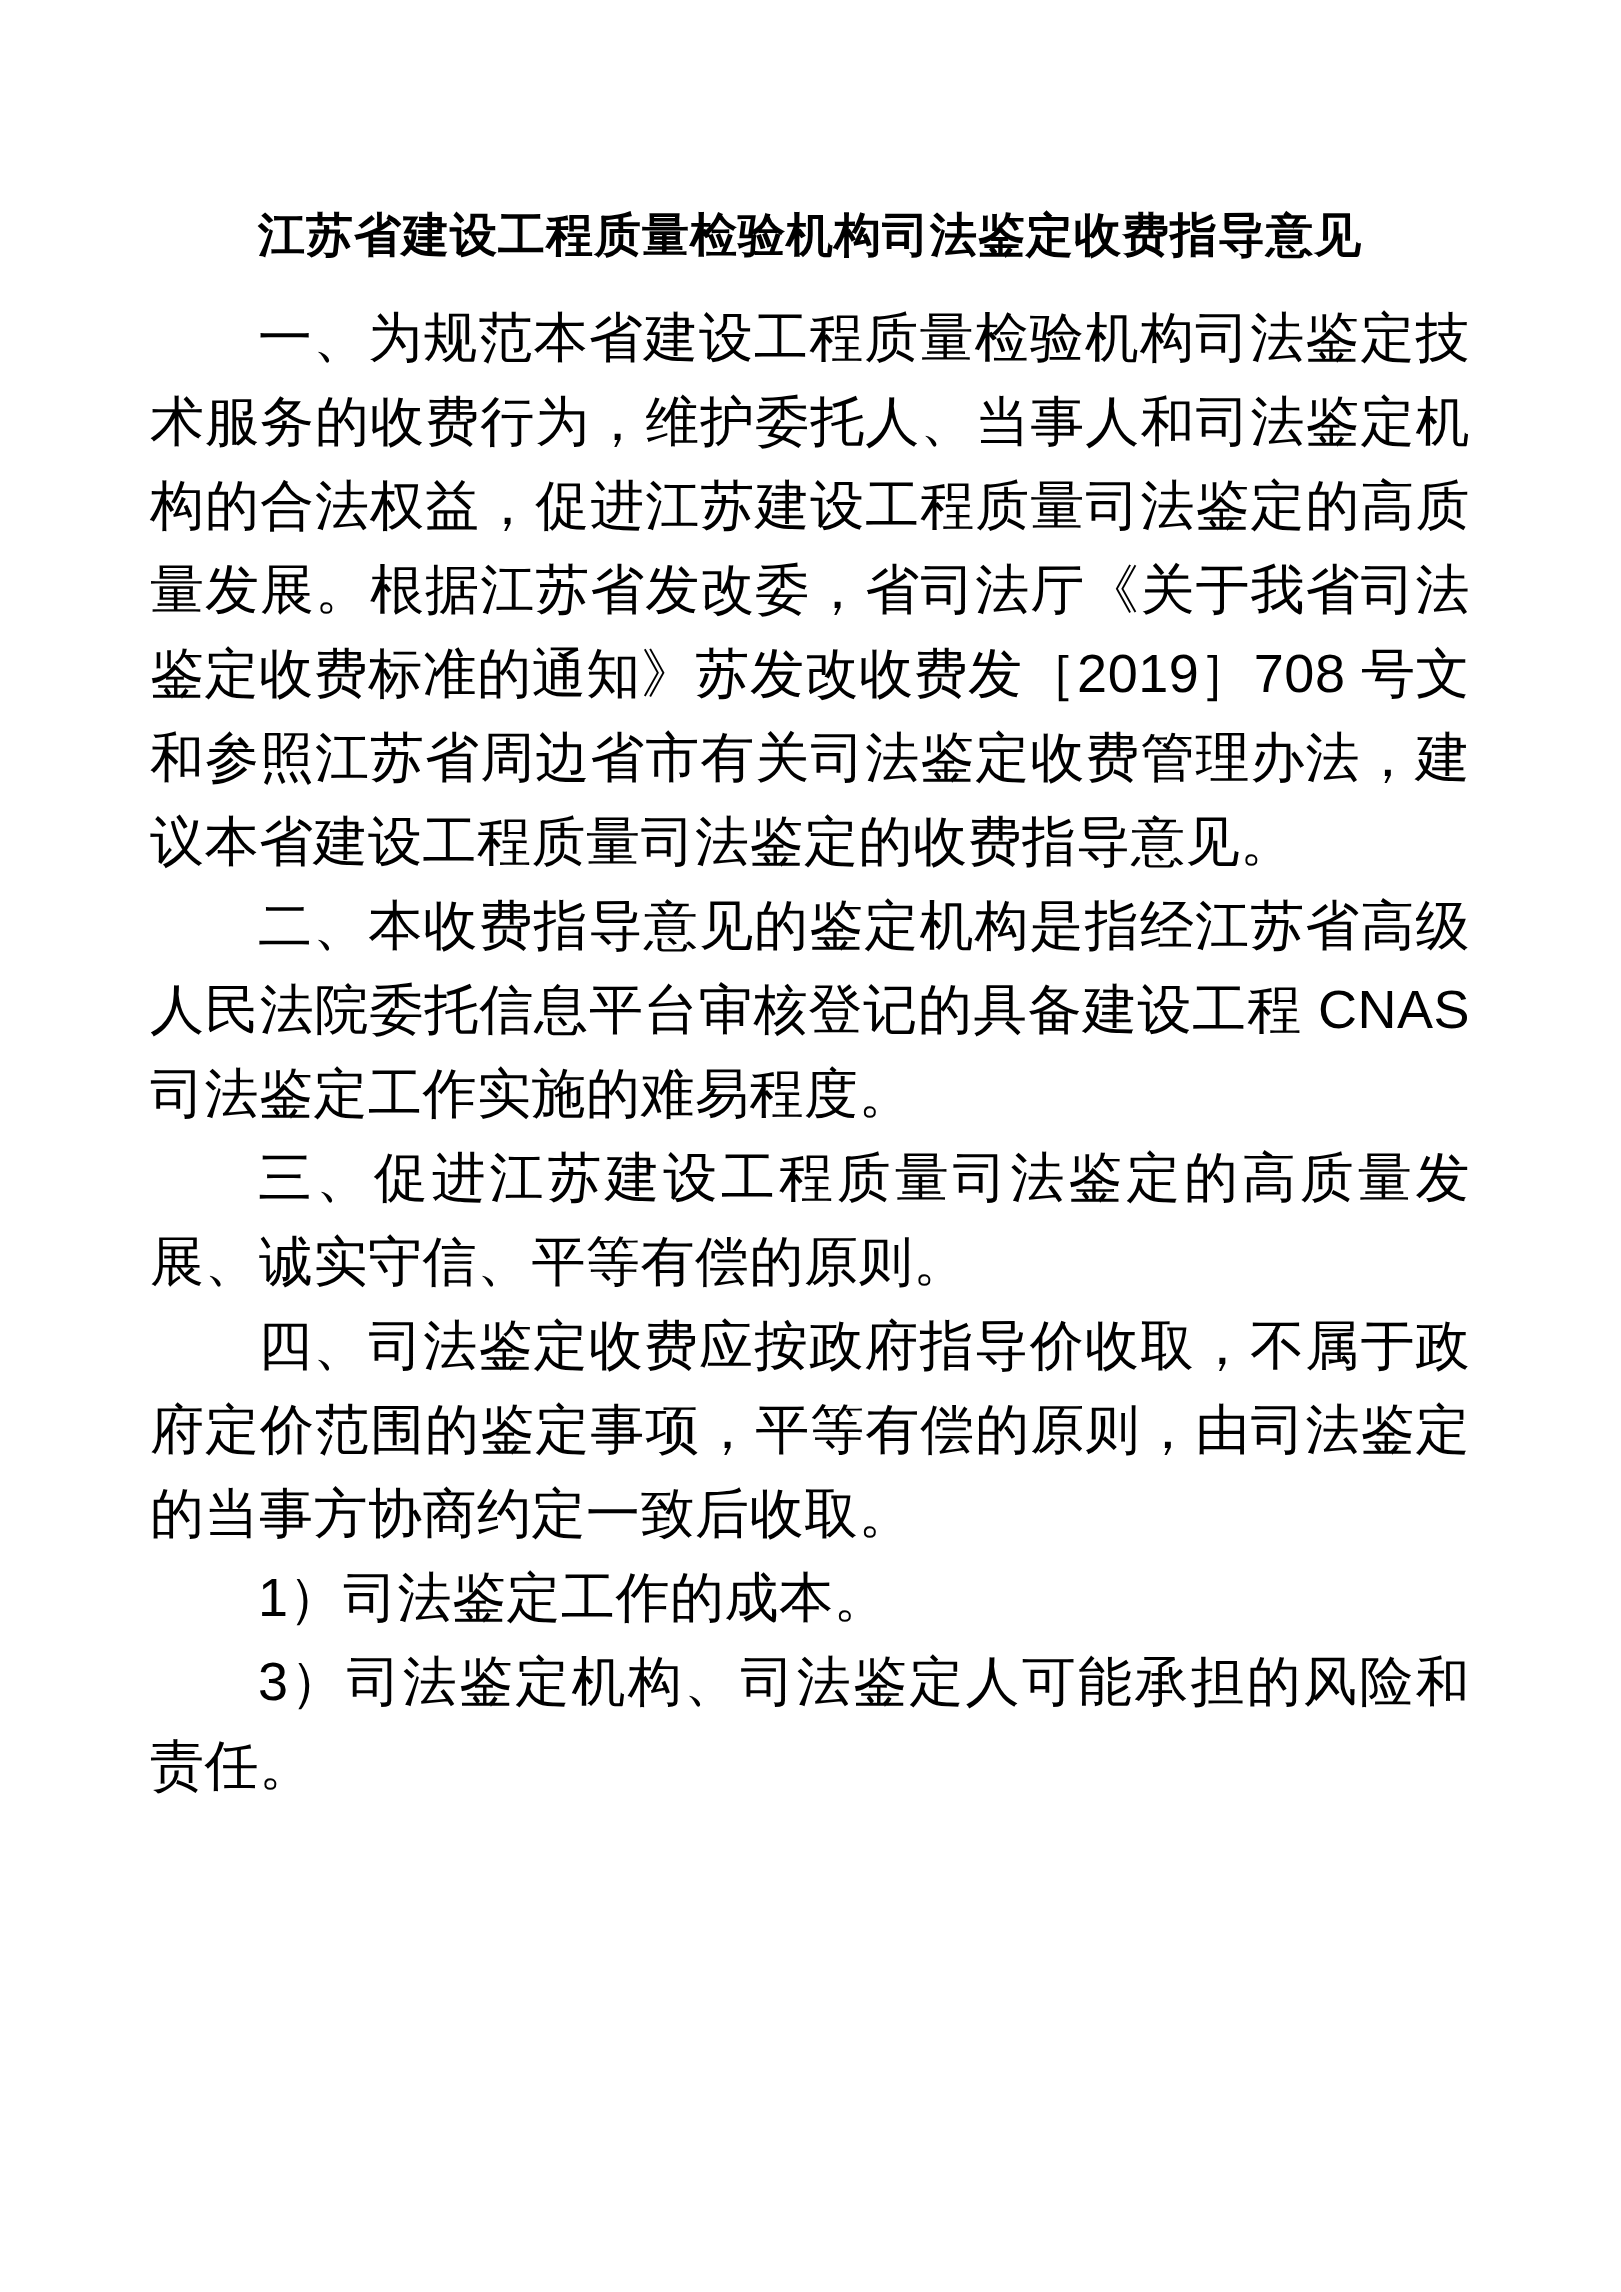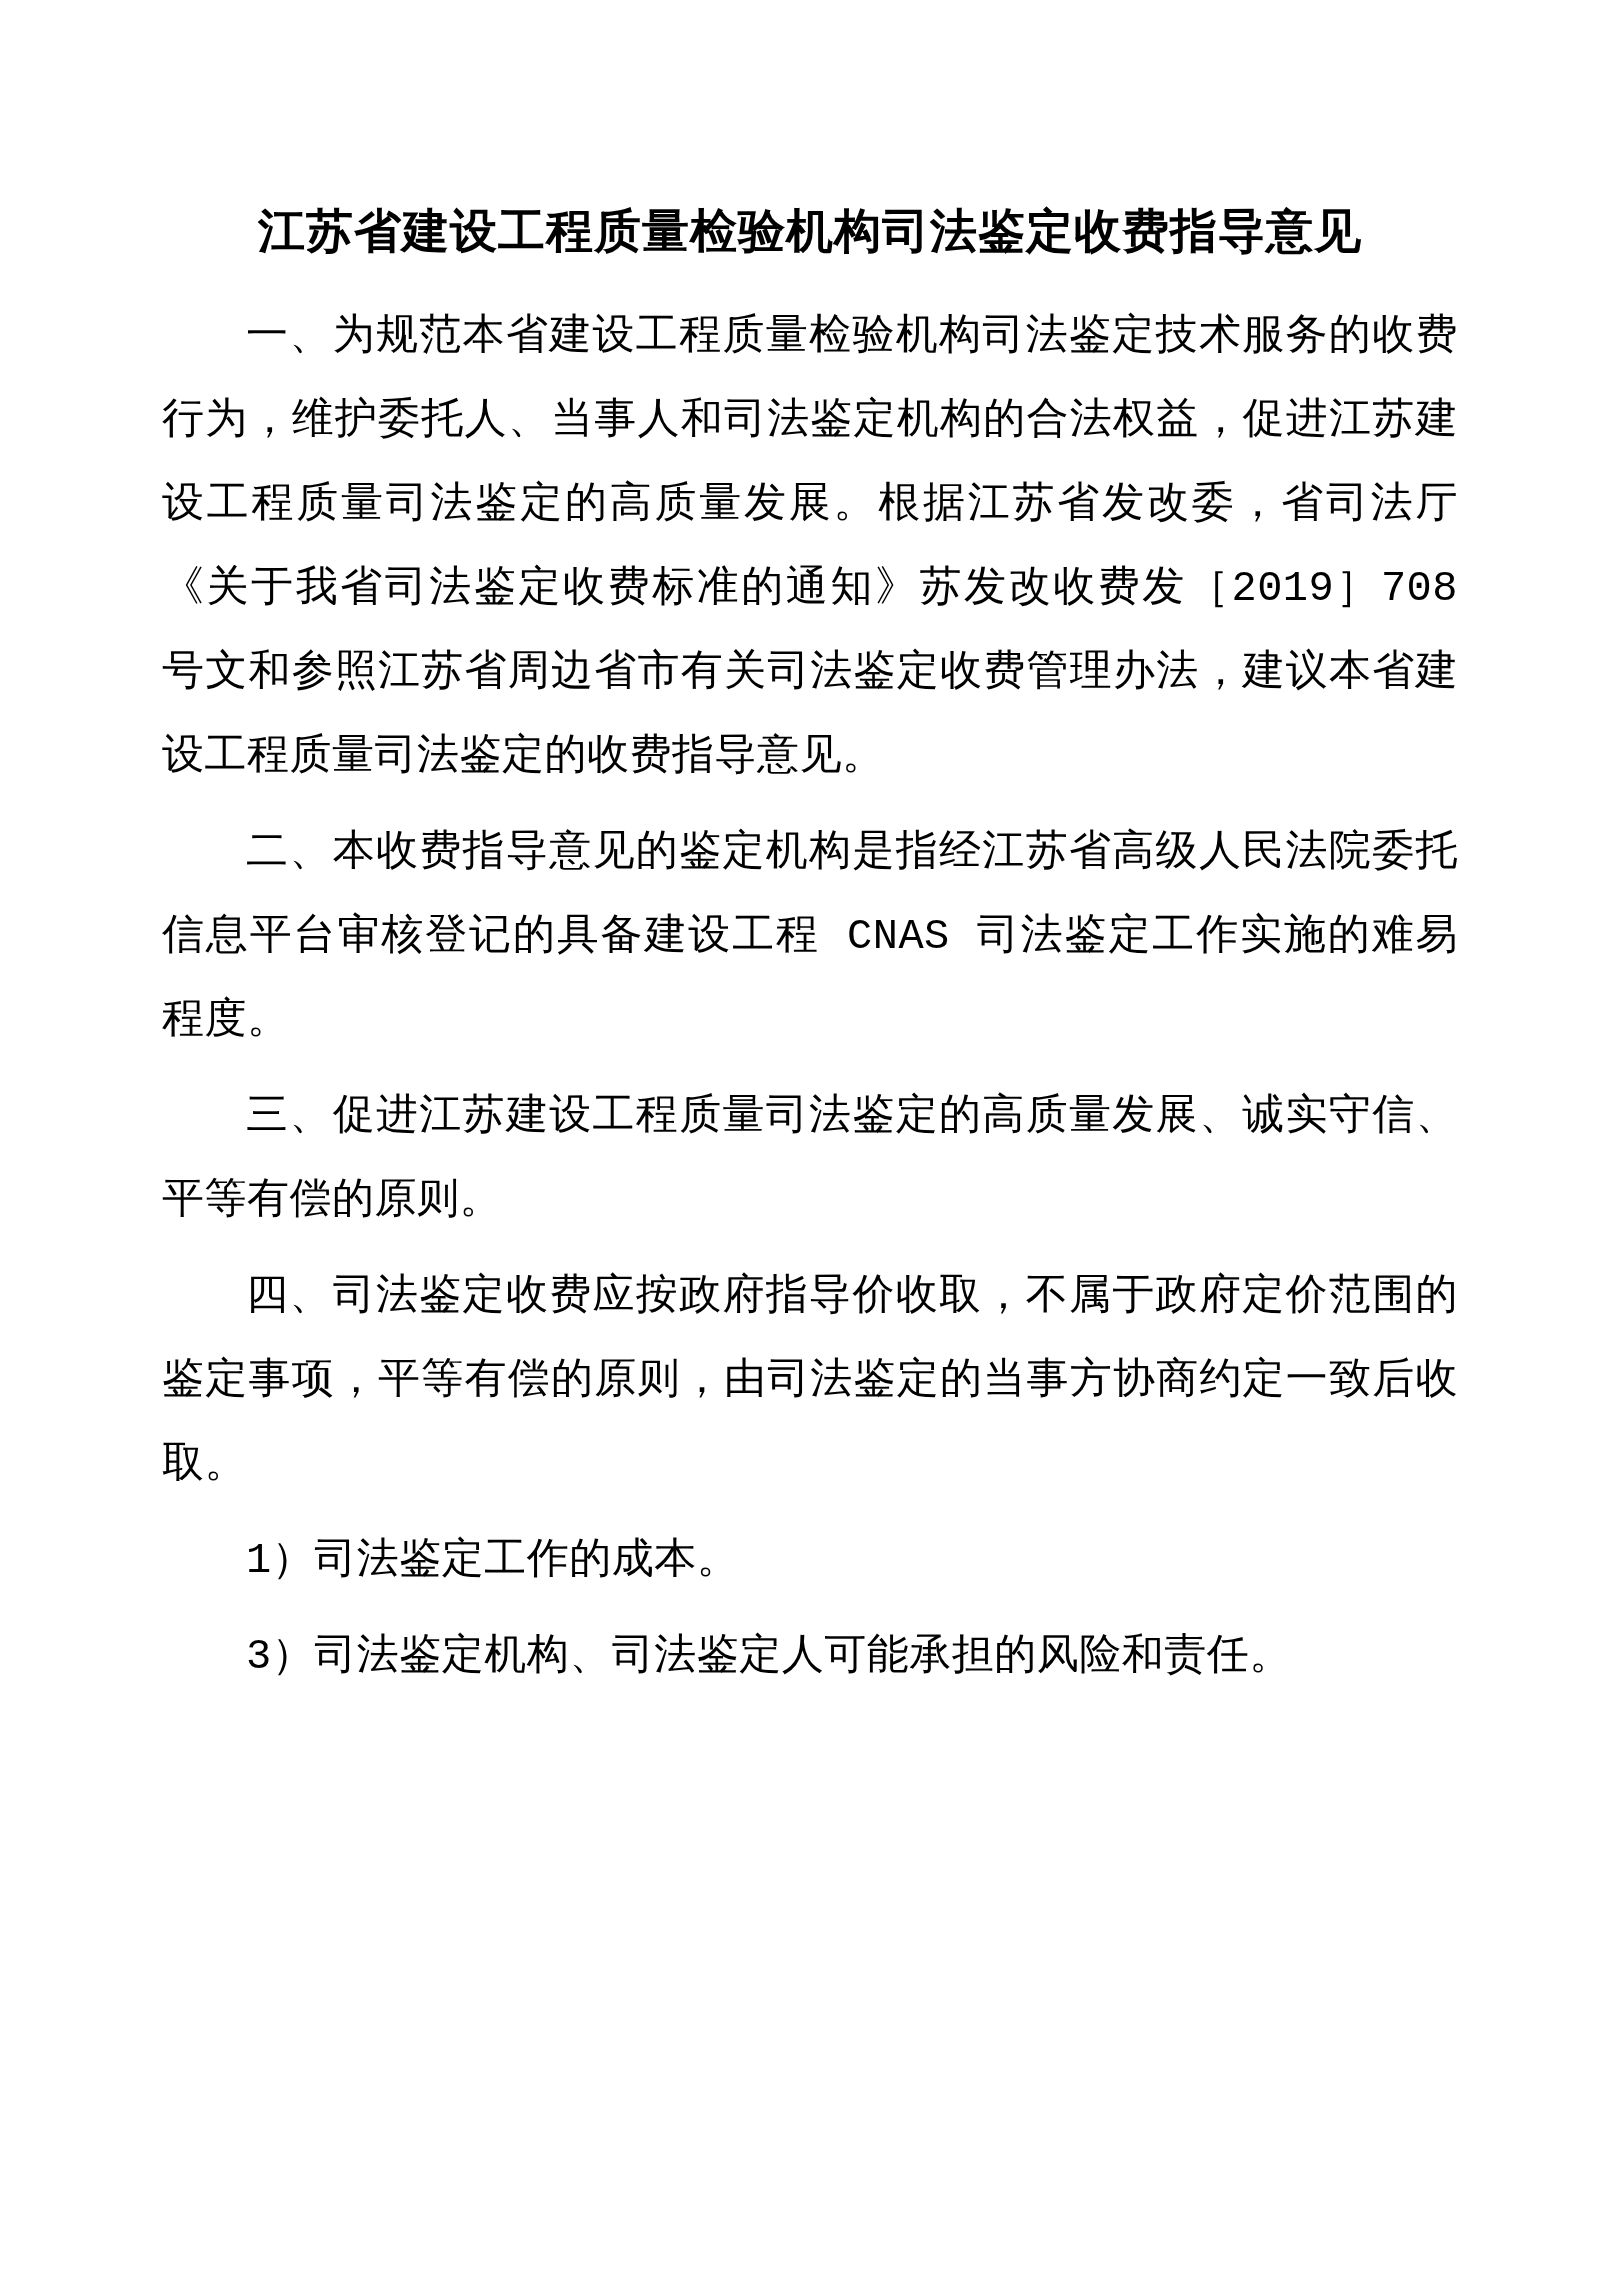--- a/index.html
+++ b/index.html
@@ -6,41 +6,41 @@
     margin: 0;
     padding: 0;
     background: #ffffff;
   }
   .page {
     position: relative;
     width: 1621px;
     height: 2293px;
     background: #ffffff;
     color: #000000;
-    font-family: Liberation Mono, monospace;
+    font-family: Liberation Sans, sans-serif;
     overflow: hidden;
   }
   .content {
     position: absolute;
     left: 150px;
     top: 196px;
     width: 1320px;
   }
   .title {
     margin: 0 0 20.6px 0;
     font-size: 47px;
     font-weight: 700;
     line-height: 78px;
     text-align: center;
     letter-spacing: 1px;
     white-space: nowrap;
   }
   .para {
-    margin: 12px;
-    font-size: 42px;
+    margin: 0;
+    font-size: 54px;
     line-height: 84px;
     text-align: justify;
     text-indent: 2em;
     letter-spacing: 0.5px;
     word-break: break-all;
   }
 </style>
 </head>
 <body>
 

